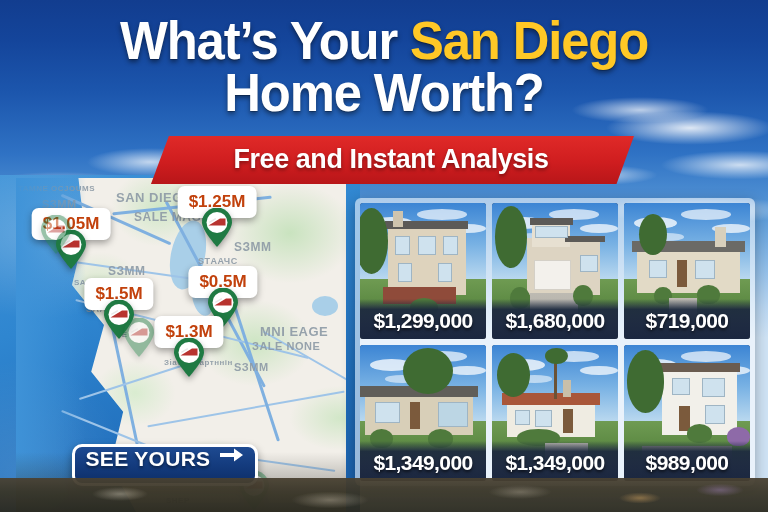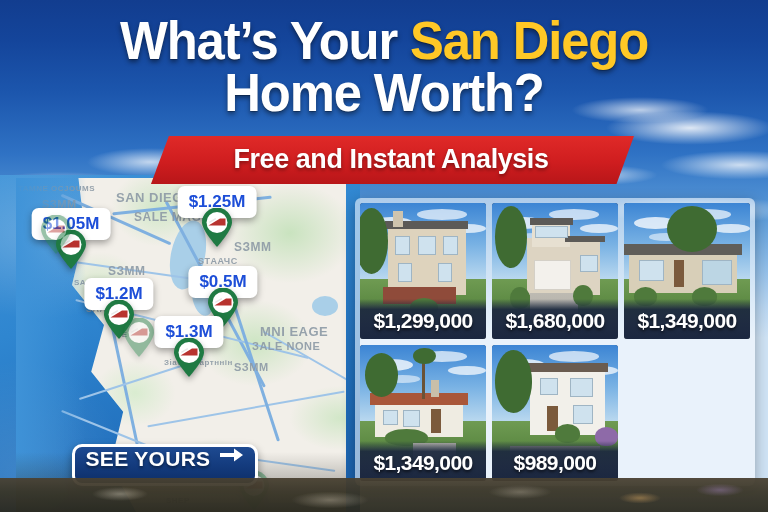--- a/index.html
+++ b/index.html
@@ -111,21 +111,21 @@
   .map-fade-bottom{
     position:absolute; left:0; right:0; bottom:0; height:60px;
     background:linear-gradient(180deg, rgba(40,40,35,0), rgba(40,40,35,.55));
   }
 
   
   .marker{ position:absolute; }
   .marker .bubble{
     position:absolute; left:50%; transform:translateX(-50%);
     bottom:30px;
-    background:#fff; color:#1d4ed8;
+    background:#fff; color:#c2410c;
     font-weight:800; font-size:17px; line-height:1;
     padding:7px 11px 8px; border-radius:7px;
     box-shadow:0 3px 7px rgba(0,0,0,.35);
     white-space:nowrap;
   }
   .pin{
     position:absolute; left:50%; transform:translateX(-50%); bottom:0;
     width:34px; height:40px;
   }
   .pin svg{ display:block; filter:drop-shadow(0 3px 3px rgba(0,0,0,.35)); }
@@ -295,21 +295,21 @@
       <div class="pin">
         <svg width="34" height="40" viewBox="0 0 34 40">
           <path d="M17 39 C17 39 2 22.5 2 14.5 A15 15 0 0 1 32 14.5 C32 22.5 17 39 17 39 Z" fill="#1f7a43"></path>
           <circle cx="17" cy="14.5" r="10.5" fill="#ffffff"></circle>
           <path d="M8.5 17.5 L20 10.5 L25.5 10.5 L25.5 17.5 Z" fill="#b8332f"></path>
           <rect x="9" y="12.2" width="7.5" height="1.3" fill="#e8e8e8" transform="rotate(-30 12 13)"></rect>
         </svg>
       </div>
     </div>
     <div class="marker" style="left: 102px; top: 300px; width: 34px; height: 40px;">
-      <div class="bubble">$1.2M</div>
+      <div class="bubble">$1.5M</div>
       <div class="pin">
         <svg width="34" height="40" viewBox="0 0 34 40">
           <path d="M17 39 C17 39 2 22.5 2 14.5 A15 15 0 0 1 32 14.5 C32 22.5 17 39 17 39 Z" fill="#1f7a43"></path>
           <circle cx="17" cy="14.5" r="10.5" fill="#ffffff"></circle>
           <path d="M8.5 17.5 L20 10.5 L25.5 10.5 L25.5 17.5 Z" fill="#b8332f"></path>
           <rect x="9" y="12.2" width="7.5" height="1.3" fill="#e8e8e8" transform="rotate(-30 12 13)"></rect>
         </svg>
       </div>
     </div>
     <div class="marker" style="left: 206px; top: 288px; width: 34px; height: 40px;">
@@ -424,20 +424,42 @@
     </div>
     <div class="card">
       <div class="photo">
         <div class="ph-sky">
           <div class="ph-cloud" style="left:8%;top:18%;width:34%;height:16%;opacity:0.85"></div>
           <div class="ph-cloud" style="left:45%;top:8%;width:40%;height:14%;opacity:0.75"></div>
           <div class="ph-cloud" style="left:70%;top:28%;width:30%;height:12%;opacity:0.8"></div>
           <div class="ph-cloud" style="left:20%;top:40%;width:28%;height:10%;opacity:0.6"></div>
         </div>
         <div class="ph-ground"></div>
+        <div class="ph-house" style="left:10%;top:34%;width:82%;height:32%;background:#e2dac6"></div>
+        <div class="ph-roof" style="left:6%;top:28%;width:90%;height:8%;background:#6b6a66"></div>
+        <div class="ph-house" style="left:72%;top:18%;width:9%;height:14%;background:#d8d0bc"></div>
+        <div class="ph-door" style="left:42%;top:42%;width:8%;height:20%"></div>
+        <div class="ph-win" style="left:56%;top:42%;width:16%;height:14%"></div>
+        <div class="ph-win" style="left:20%;top:42%;width:14%;height:13%"></div>
+        <div class="ph-tree" style="left:12%;top:8%;width:22%;height:30%"></div>
+        <div class="ph-bush" style="left:58%;top:60%;width:18%;height:14%"></div>
+        <div class="ph-bush" style="left:24%;top:62%;width:14%;height:12%"></div>
+        <div class="ph-drive" style="left:36%;width:22%;height:30%"></div>
+      </div>
+      <div class="price">$719,000</div>
+    </div>
+    <div class="card">
+      <div class="photo">
+        <div class="ph-sky">
+          <div class="ph-cloud" style="left:8%;top:18%;width:34%;height:16%;opacity:0.85"></div>
+          <div class="ph-cloud" style="left:45%;top:8%;width:40%;height:14%;opacity:0.75"></div>
+          <div class="ph-cloud" style="left:70%;top:28%;width:30%;height:12%;opacity:0.8"></div>
+          <div class="ph-cloud" style="left:20%;top:40%;width:28%;height:10%;opacity:0.6"></div>
+        </div>
+        <div class="ph-ground"></div>
         <div class="ph-house" style="left:4%;top:36%;width:86%;height:30%;background:#d8cfb8"></div>
         <div class="ph-roof" style="left:0%;top:30%;width:94%;height:8%;background:#605e59"></div>
         <div class="ph-win" style="left:62%;top:42%;width:24%;height:18%;background:#bcd6e4"></div>
         <div class="ph-win" style="left:12%;top:42%;width:20%;height:15%"></div>
         <div class="ph-door" style="left:40%;top:42%;width:8%;height:20%"></div>
         <div class="ph-tree" style="left:34%;top:2%;width:40%;height:34%"></div>
         <div class="ph-bush" style="left:8%;top:62%;width:18%;height:14%"></div>
         <div class="ph-bush" style="left:54%;top:62%;width:20%;height:14%"></div>
       </div>
       <div class="price">$1,349,000</div>

